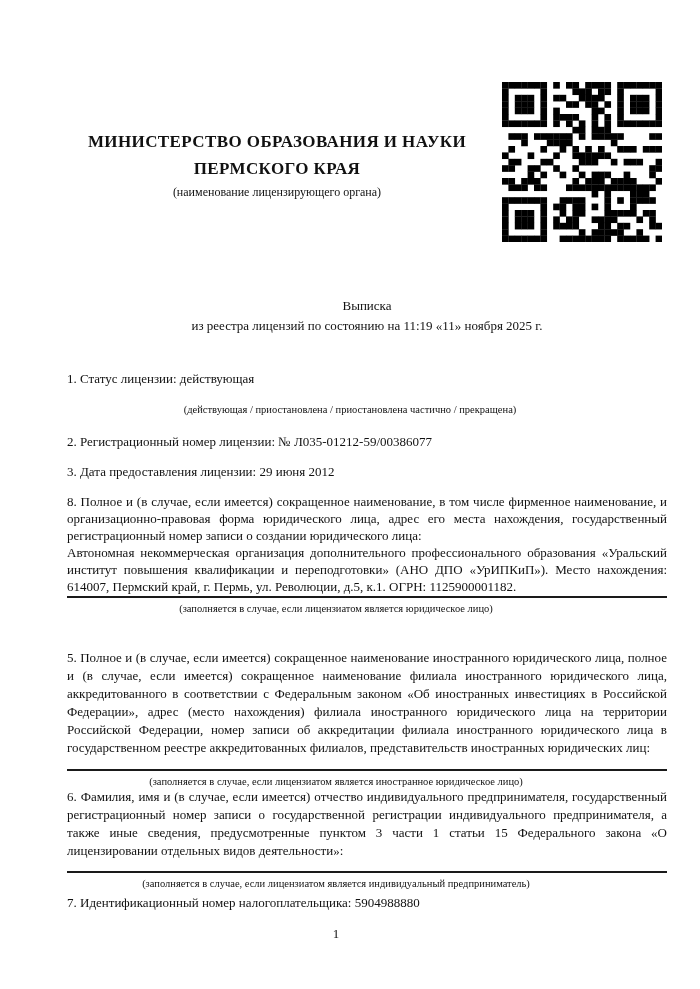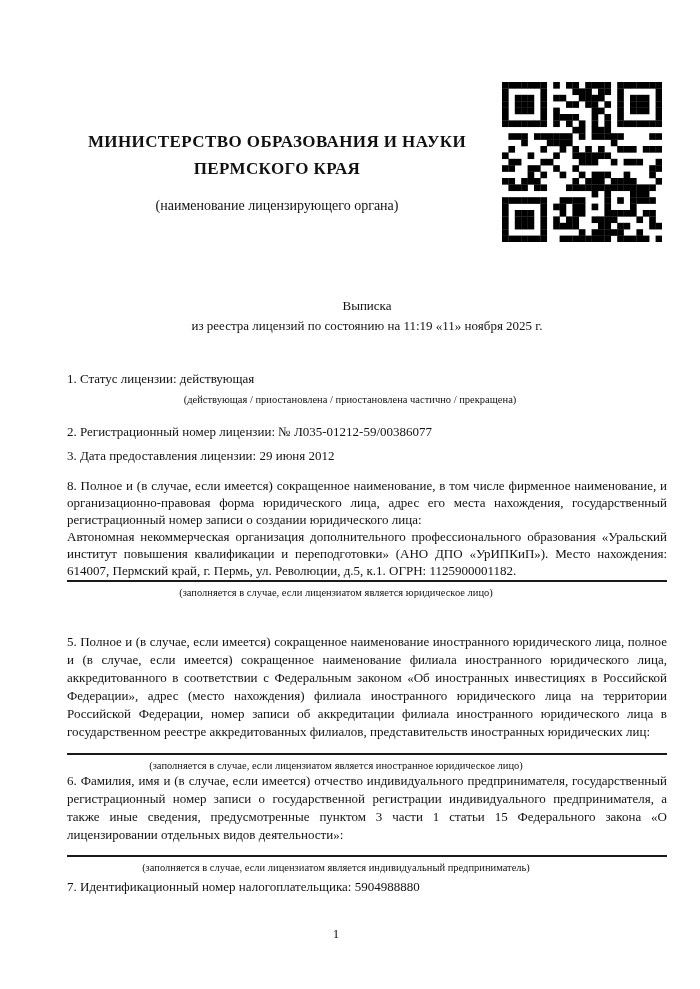--- a/index.html
+++ b/index.html
@@ -15,45 +15,45 @@
   .page { position:relative; width:688px; height:989px; background:#ffffff; }
 
   
   .ministry {
     position:absolute; left:67px; top:128px; width:420px;
     text-align:center;
   }
   .ministry-name {
     font-weight:bold; font-size:17px; line-height:27px; letter-spacing:0.4px;
   }
-  .ministry-caption { font-size:14px; line-height:12px; margin-top:18px; }
+  .ministry-caption { font-size:12px; line-height:12px; margin-top:4px; }
 
   .qr {
     position:absolute; left:502px; top:82px; width:160px; height:160px;
   }
   .qr svg { display:block; width:160px; height:160px; fill:#000; }
 
   
   .content {
     position:absolute; left:67px; top:296px; width:600px;
     font-size:13px; line-height:17px;
   }
   .doc-title { text-align:center; line-height:20px; }
 
   .item { line-height:17px; }
   .item-1 { margin-top:34px; }
   .item-2 { margin-top:17px; }
-  .item-3 { margin-top:7px; }
+  .item-3 { margin-top:13px; }
   .item-7 { margin-top:4px; }
 
   .small-note {
     font-size:10.5px; line-height:13px; text-align:center;
     position:relative;
   }
-  .note-status { margin-top:6px; left:-17px; }
+  .note-status { margin-top:16px; left:-17px; }
   .note-under-rule { left:-31px; }
 
   .para { text-align:justify; }
   .para-4 { margin-top:13px; }
   .para-5 { margin-top:34px; line-height:18px; }
   .para-6 { line-height:18px; }
 
   .rule { border-top:2px solid #1a1a1a; width:600px; height:0; }
   .rule-1 { margin-top:1px; }
   .rule-2 { margin-top:12px; }

